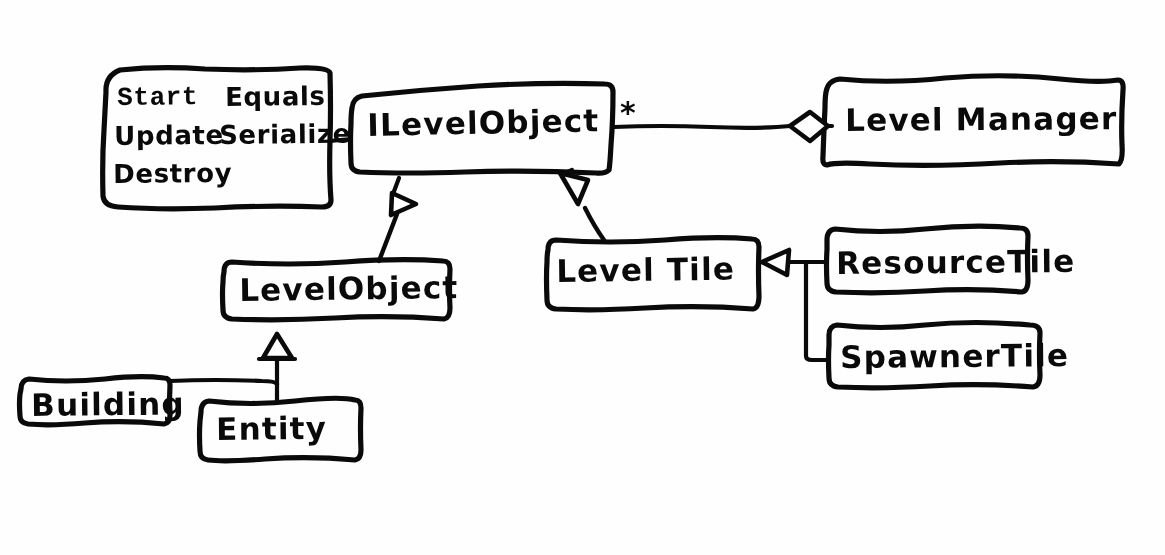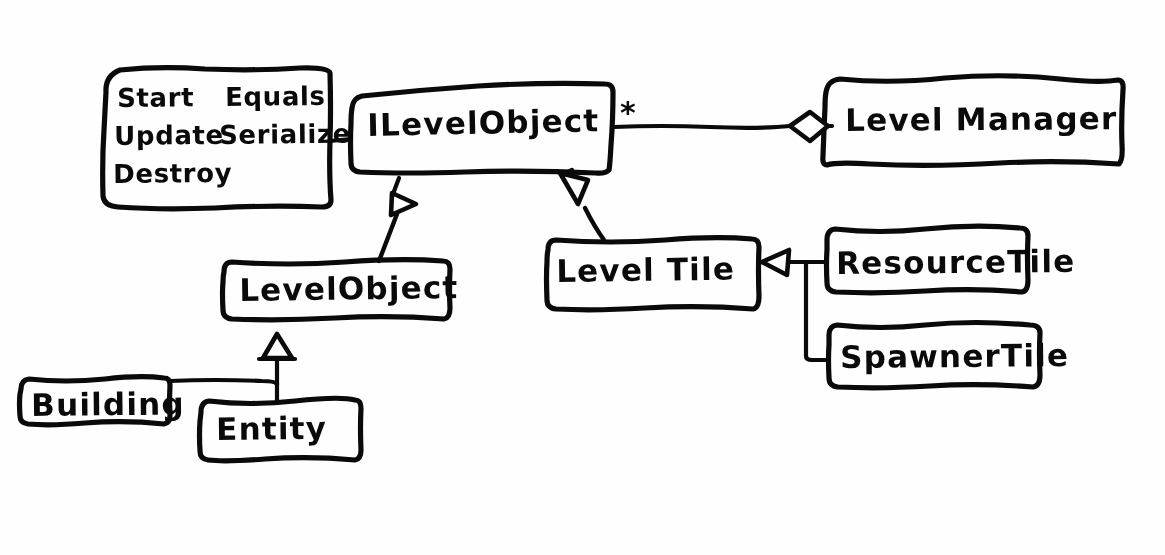--- a/index.html
+++ b/index.html
@@ -160,21 +160,21 @@
     <g>
       <path class="stroke thinline" d="M170 381 Q215 379 262 381 Q275 381 277 384"></path>
       <path class="stroke thinline" d="M277 384 L277 401"></path>
       <path class="stroke thinline" d="M277 384 L277 358"></path>
       <path class="headshape" d="M277 334 L292 358 L263 358 Z"></path>
       <path class="stroke thinline" d="M259 359 L295 359"></path>
     </g>
 
   </svg>
 
-  <div class="label meth" style="left:117px; top:83px; transform: rotate(-0.6deg);">Start</div>
+  <div class="label meth" style="left:117px; top:83px; transform: rotate(-0.6deg); font-family: Liberation Mono, monospace;">Start</div>
   <div class="label meth" style="left:225px; top:82px; transform: rotate(-0.6deg);">Equals</div>
 
   <div class="label meth" style="left:114px; top:121px; transform: rotate(-0.6deg);">Update</div>
   <div class="label meth" style="left:219px; top:120px; transform: rotate(-0.6deg);">Serialize</div>
 
   <div class="label meth" style="left:113px; top:159px; transform: rotate(-0.6deg);">Destroy</div>
 
   <div class="label cls-name" style="left:367px; top:107px; transform: rotate(-1.2deg);">ILevelObject</div>
 
   <div class="label mult" style="left:620px; top:95px;">*</div>

